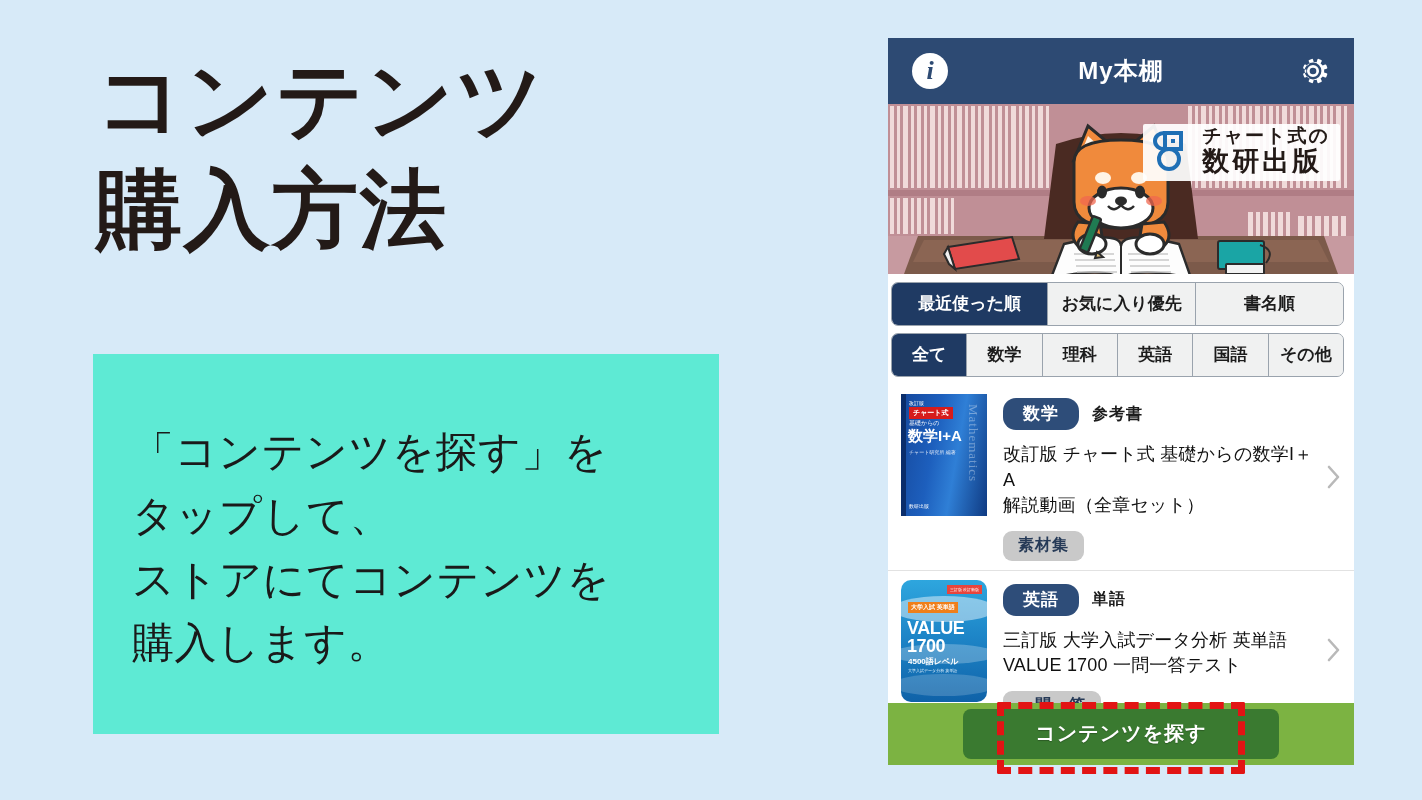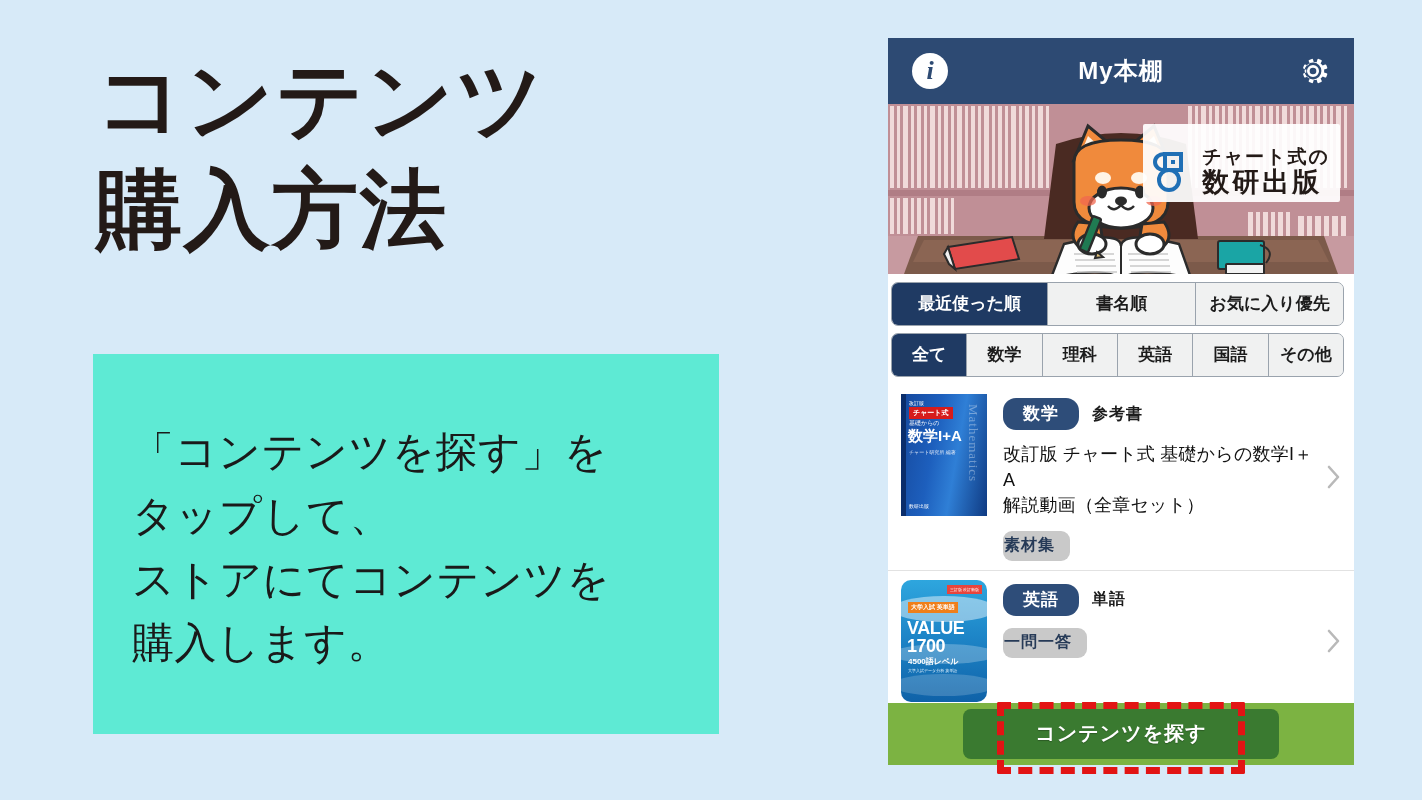--- a/index.html
+++ b/index.html
@@ -53,21 +53,21 @@
     display: flex; align-items: center; justify-content: center;
   }
   .icon-gear { position: absolute; right: 22px; top: 14px; width: 38px; height: 38px; }
 
   
   .hero { position: relative; height: 170px; overflow: hidden; background: #cfa8ad; }
   .shelf-bg { position: absolute; inset: 0; }
   .logo-box {
     position: absolute; right: 14px; top: 20px;
     background: rgba(255,255,255,0.93);
-    padding: 23px 10px 6px 8px; display: flex; align-items: center; gap: 7px;
+    padding: 2px 10px 6px 8px; display: flex; align-items: center; gap: 7px;
     border-radius: 2px;
   }
   .logo-mark { width: 44px; height: 44px; flex: none; }
   .logo-text { line-height: 1.0; }
   .logo-line1 { font-size: 19px; font-weight: bold; color: #231a17; letter-spacing: 2px; }
   .logo-line2 { font-size: 27px; font-weight: bold; color: #231a17; letter-spacing: 3px; margin-top: 3px; }
 
   
   .seg-wrap { padding: 8px 10px 0 3px; }
   .seg {
@@ -100,21 +100,21 @@
     border-radius: 13px; padding: 4px 20px 5px 20px; letter-spacing: 1px;
   }
   .kind-label { font-size: 16px; font-weight: bold; color: #1c1c1c; letter-spacing: 1px; }
   .book-title {
     margin-top: 12px; font-size: 18px; line-height: 1.42; color: #111;
     white-space: pre-line; padding-right: 22px; letter-spacing: 0.2px;
   }
   .tag {
     display: inline-block; margin-top: 12px;
     background: #c9c9c9; color: #263a57; font-size: 16px; font-weight: bold;
-    border-radius: 9px; padding: 4px 15px 5px 1px; letter-spacing: 1px;
+    border-radius: 9px; padding: 4px 15px 5px 15px; letter-spacing: 1px;
   }
   .chev {
     position: absolute; right: 2px; top: 50%; transform: translateY(-50%);
     width: 13px; height: 24px;
   }
 
   
   .bottom-bar {
     position: absolute; left: 0; bottom: 0; width: 466px; height: 62px;
     background: #7cb342; display: flex; align-items: center; justify-content: center;
@@ -340,22 +340,22 @@
         <div class="logo-text">
           <div class="logo-line1">チャート式の</div>
           <div class="logo-line2">数研出版</div>
         </div>
       </div>
     </div>
 
     <div class="seg-wrap">
       <div class="seg seg-sort">
         <div class="seg-item active">最近使った順</div>
+        <div class="seg-item">お気に入り優先</div>
         <div class="seg-item">書名順</div>
-        <div class="seg-item">お気に入り優先</div>
       </div>
       <div class="seg seg-subject">
         <div class="seg-item active">全て</div>
         <div class="seg-item">数学</div>
         <div class="seg-item">理科</div>
         <div class="seg-item">英語</div>
         <div class="seg-item">国語</div>
         <div class="seg-item">その他</div>
       </div>
     </div>
@@ -405,20 +405,22 @@
             <div class="v2">1700</div>
             <div class="v3">4500語レベル</div>
             <div class="v4">大学入試データ分析 英単語</div>
           </div>
         </div>
         <div class="book-info">
           <div class="meta-line">
             <span class="subject-badge">英語</span>
             <span class="kind-label">単語</span>
           </div>
+          <div class="book-title">三訂版 大学入試データ分析 英単語
+VALUE 1700 一問一答テスト</div>
           <span class="tag">一問一答</span>
           <span class="chev">
             <svg viewBox="0 0 13 24" width="13" height="24">
                 <path d="M2 2 L11 12 L2 22" fill="none" stroke="#b9b9b9" stroke-width="2.6" stroke-linecap="round" stroke-linejoin="round"></path>
               </svg>
           </span>
         </div>
       </div>
 
       <div class="book-row">

